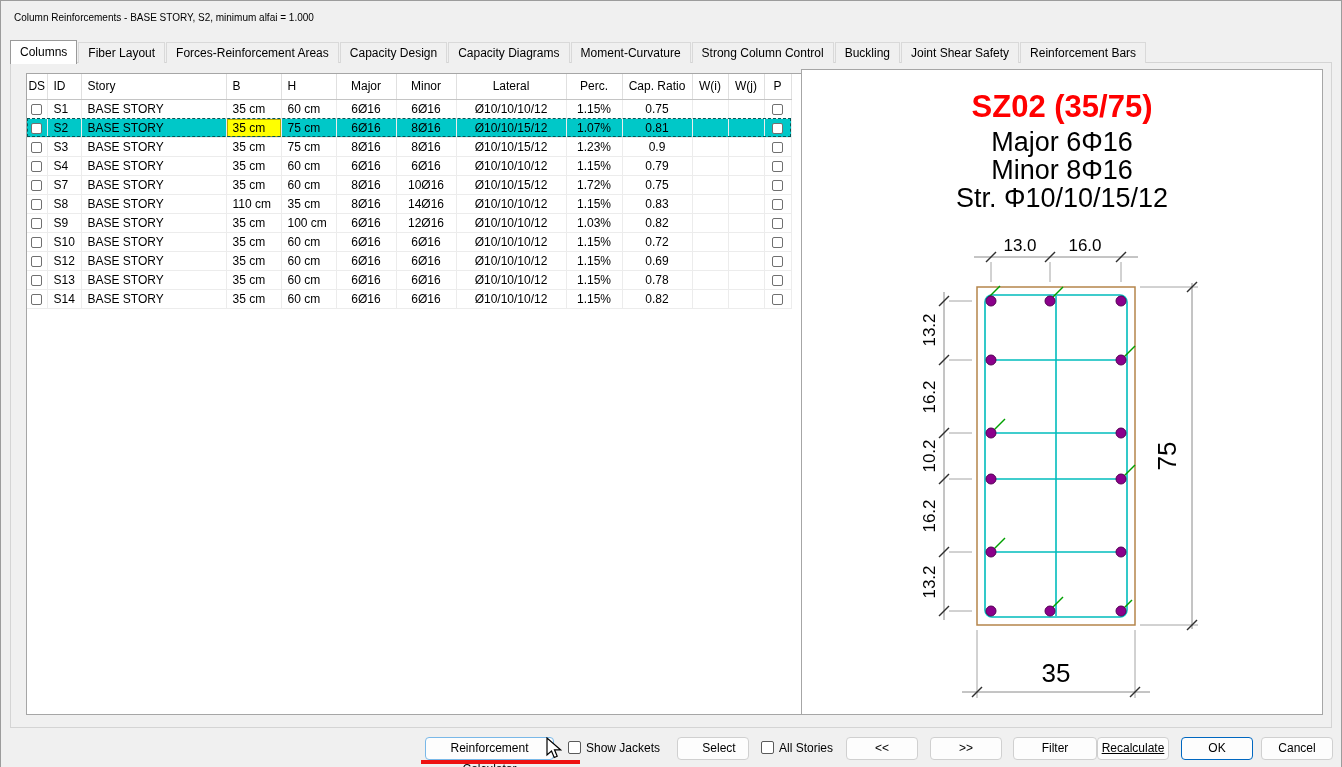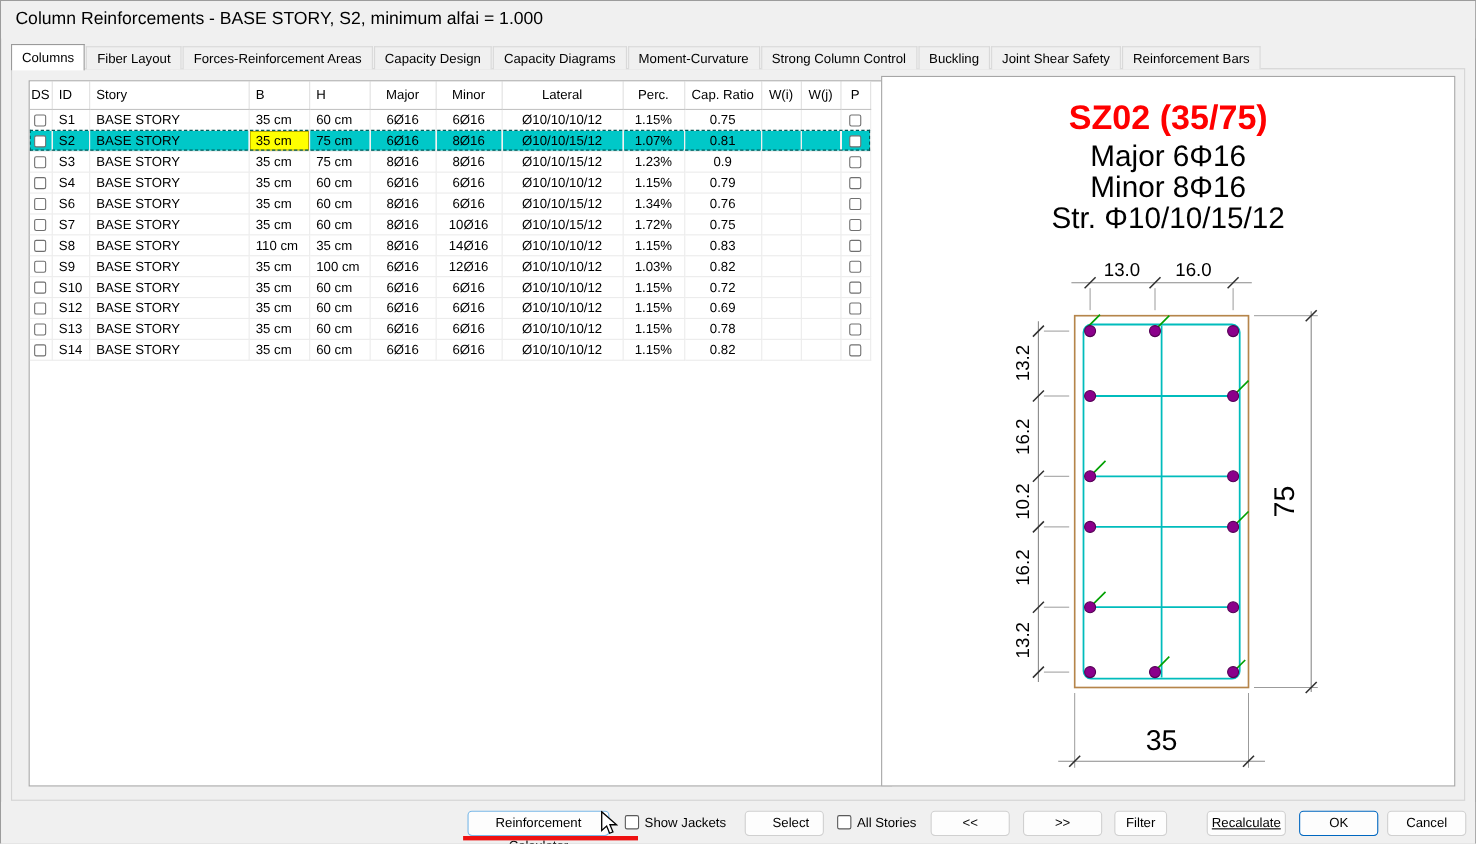--- a/index.html
+++ b/index.html
@@ -1,20 +1,20 @@
 <!DOCTYPE html>
 <html><head>
 <meta charset="utf-8">
 <style>
   * { margin:0; padding:0; box-sizing:border-box; }
   html,body { width:1342px; height:767px; }
   body { font-family:"Liberation Sans",sans-serif; font-size:12px; color:#000; background:#f0f0f0; overflow:hidden; position:relative; }
   .window { position:absolute; inset:0; background:#f0f0f0; border:1px solid #9c9c9c; }
 
-  .titlebar { position:absolute; left:0; top:0; right:0; height:34px; line-height:34px; padding-left:13px; background:#f0f0f0; font-size:16px; }
+  .titlebar { position:absolute; left:0; top:0; right:0; height:34px; line-height:34px; padding-left:13px; background:#f0f0f0; font-size:10px; }
 
   .tabbar { position:absolute; left:9px; top:39px; right:9px; height:23px; display:flex; z-index:3; }
   .tab { height:21px; margin-top:2px; line-height:20px; padding:0 9px; background:#f0f0f0; border:1px solid #d9d9d9; border-bottom:none; margin-right:1px; white-space:nowrap; }
   .tab.active { height:24px; margin-top:0; line-height:22px; background:#ffffff; border:1px solid #9a9a9a; border-bottom:none; z-index:4; }
 
   .pane { position:absolute; left:9px; top:61px; right:9px; bottom:38px; background:#f0f0f0; border:1px solid #d4d4d4; }
 
   .table-wrap { position:absolute; left:25px; top:72px; width:785px; height:642px; background:#fff; border:1px solid #a6a6a6; overflow:hidden; }
   table { border-collapse:collapse; table-layout:fixed; width:764px; }
   th { font-weight:normal; height:25px; background:#fff; border-right:1px solid #e0e0e0; border-bottom:1px solid #c4c4c4; white-space:nowrap; overflow:hidden; }
@@ -157,35 +157,20 @@
             <td class="c6">6Ø16</td>
             <td class="c7">Ø10/10/10/12</td>
             <td class="c8">1.15%</td>
             <td class="c9">0.79</td>
             <td class="c10"></td>
             <td class="c11"></td>
             <td class="c12"><span class="cb"></span></td>
           </tr>
           <tr>
             <td class="c0"><span class="cb"></span></td>
-            <td class="c1">S6</td>
-            <td class="c2">BASE STORY</td>
-            <td class="c3">35 cm</td>
-            <td class="c4">60 cm</td>
-            <td class="c5">8Ø16</td>
-            <td class="c6">6Ø16</td>
-            <td class="c7">Ø10/10/15/12</td>
-            <td class="c8">1.34%</td>
-            <td class="c9">0.76</td>
-            <td class="c10"></td>
-            <td class="c11"></td>
-            <td class="c12"><span class="cb"></span></td>
-          </tr>
-          <tr>
-            <td class="c0"><span class="cb"></span></td>
             <td class="c1">S7</td>
             <td class="c2">BASE STORY</td>
             <td class="c3">35 cm</td>
             <td class="c4">60 cm</td>
             <td class="c5">8Ø16</td>
             <td class="c6">10Ø16</td>
             <td class="c7">Ø10/10/15/12</td>
             <td class="c8">1.72%</td>
             <td class="c9">0.75</td>
             <td class="c10"></td>
@@ -385,21 +370,21 @@
 
   <div class="footer">
     <div class="btn hovered" style="left:424px;width:129px;">Reinforcement Calculator</div>
     <span class="fchk" style="left:567px;"></span>
     <span class="flabel" style="left:585px;">Show Jackets</span>
     <div class="btn" style="left:676px;width:72px;padding-left:12px;">Select</div>
     <span class="fchk" style="left:760px;"></span>
     <span class="flabel" style="left:778px;">All Stories</span>
     <div class="btn" style="left:845px;width:72px;">&lt;&lt;</div>
     <div class="btn" style="left:929px;width:72px;">&gt;&gt;</div>
-    <div class="btn" style="left:1012px;width:48px;">Filter</div>
+    <div class="btn" style="left:1012px;width:84px;">Filter</div>
     <div class="btn" style="left:1096px;width:72px;text-decoration:underline;">Recalculate</div>
     <div class="btn default" style="left:1180px;width:72px;">OK</div>
     <div class="btn" style="left:1260px;width:72px;">Cancel</div>
     <div class="annotation-underline"></div>
   </div>
 
   <div class="cursor">
     <svg width="17" height="24" viewBox="0 0 17 24">
       <path d="M2,1 L2,18 L6.5,14 L9.2,20.5 L12.2,19.2 L9.5,12.8 L15.5,12.8 Z" fill="#ffffff" stroke="#000000" stroke-width="1.2"></path>
     </svg>

